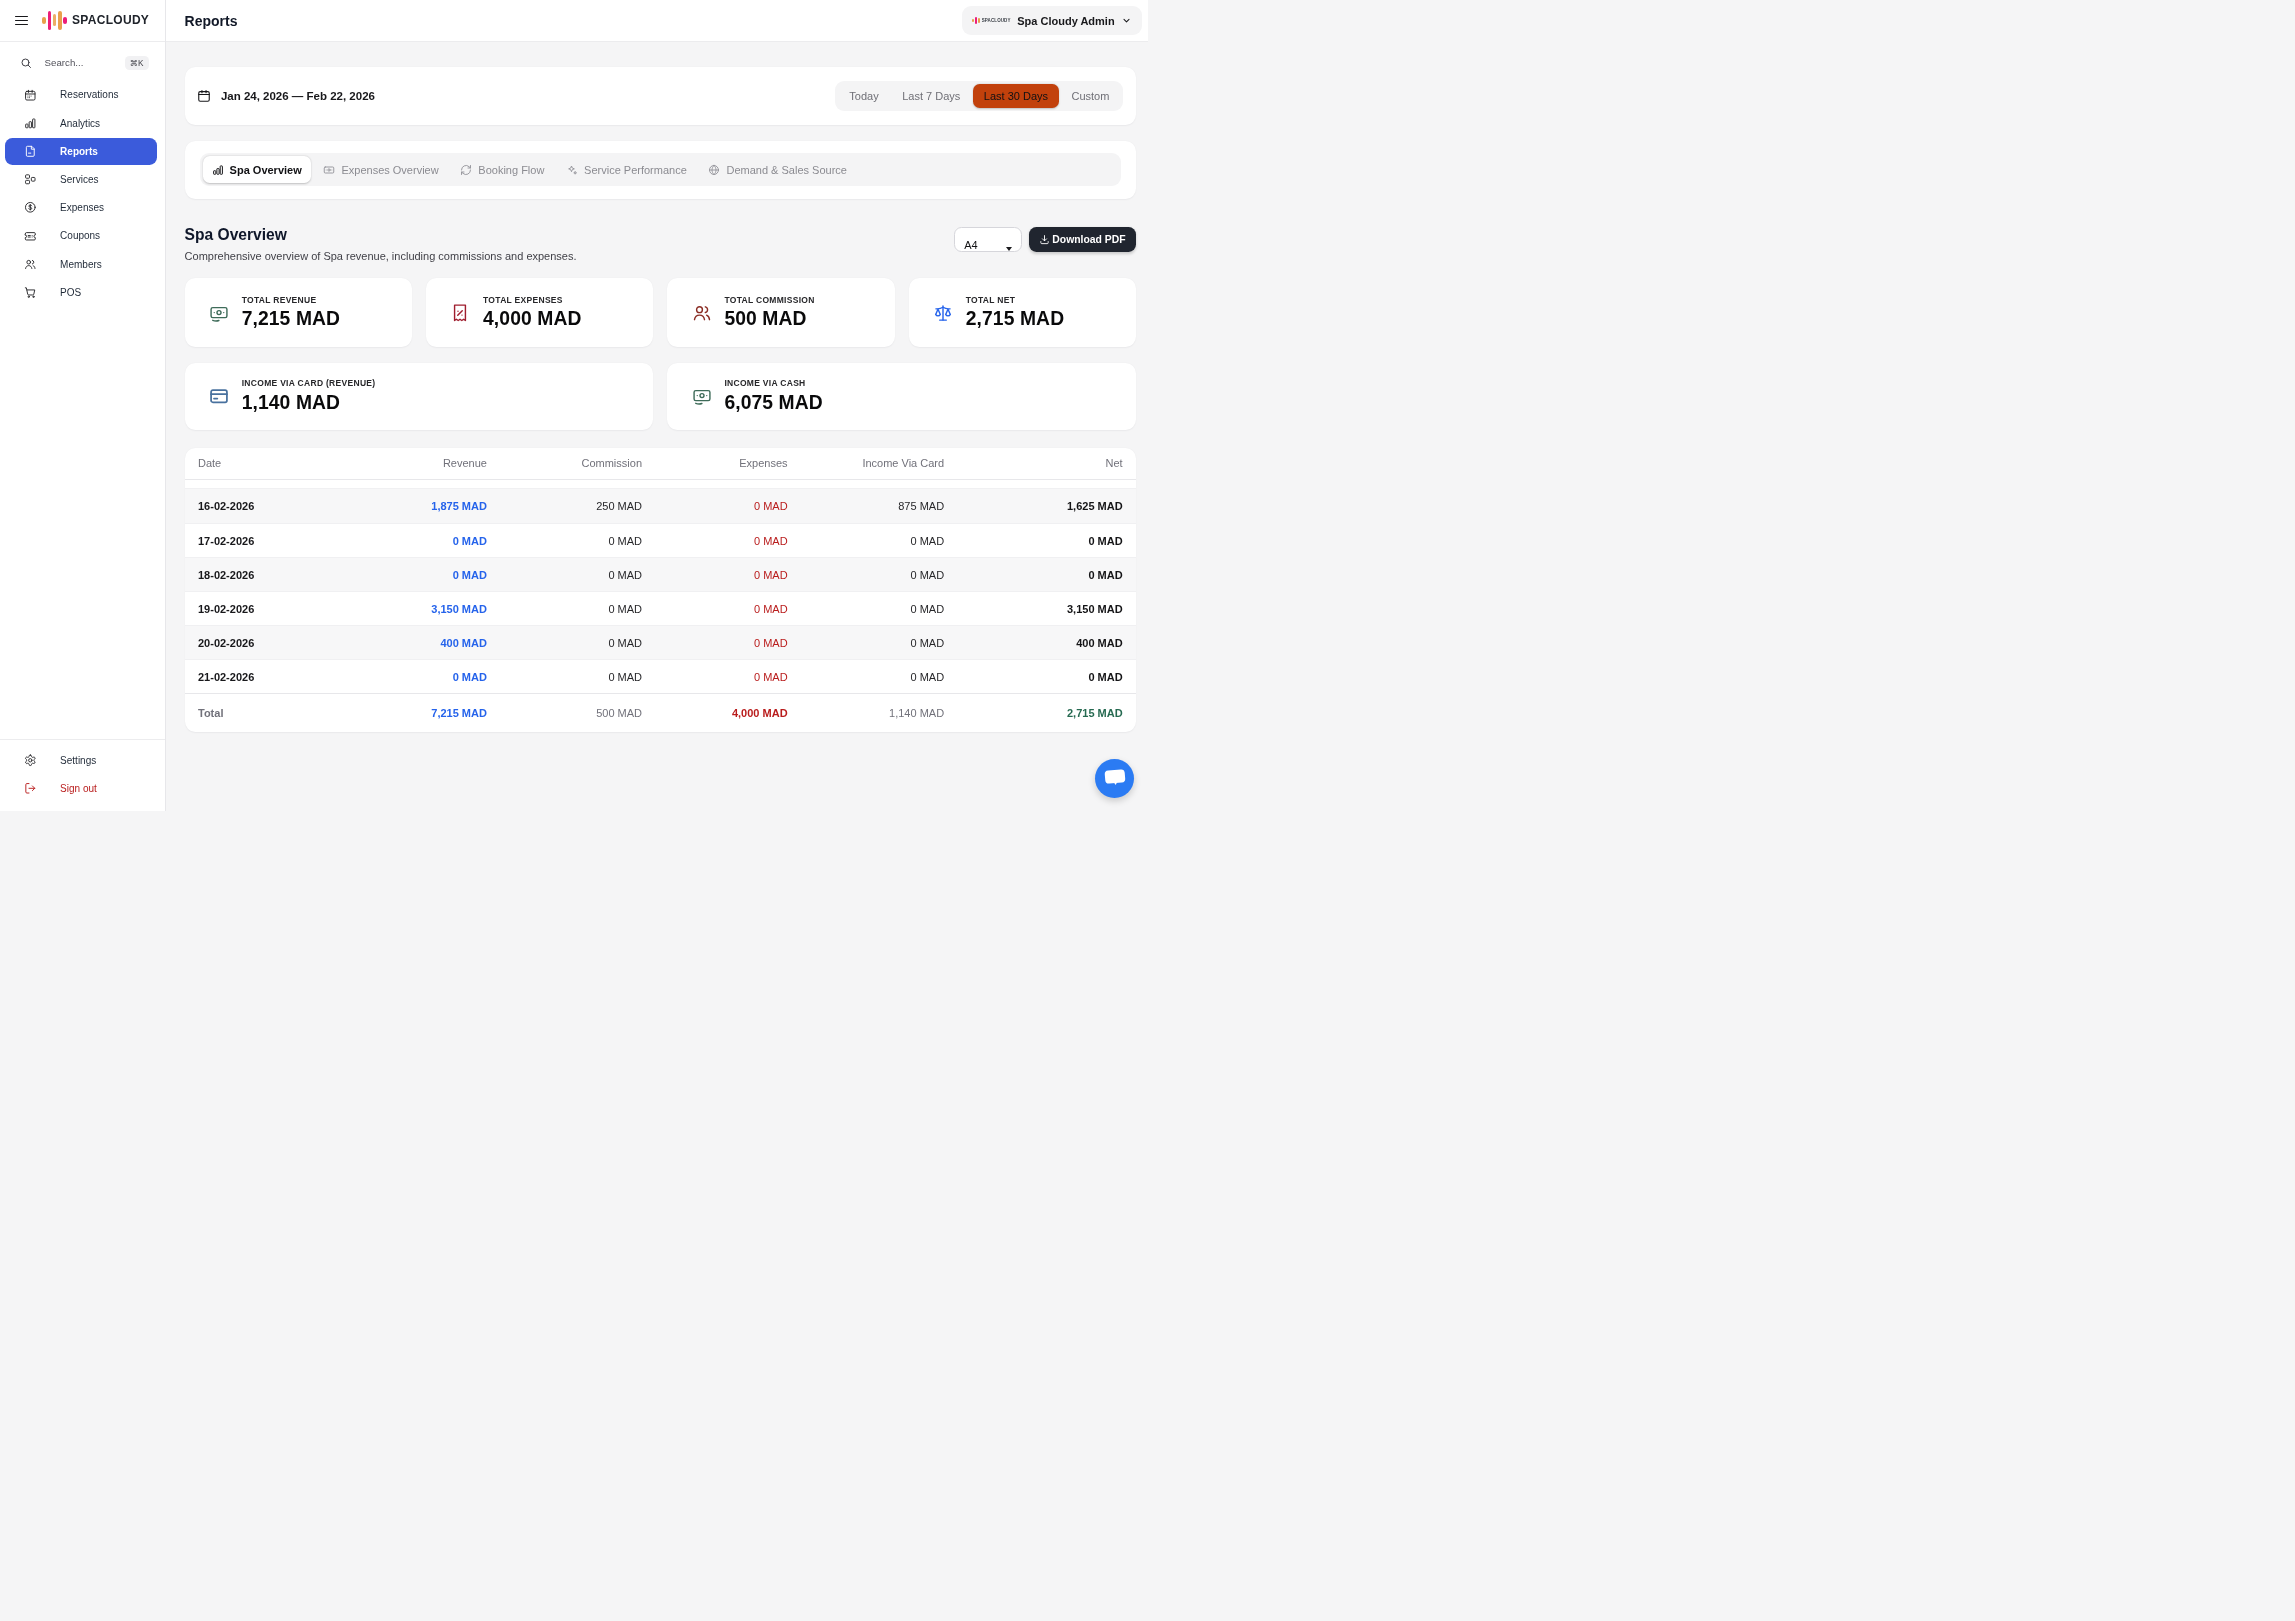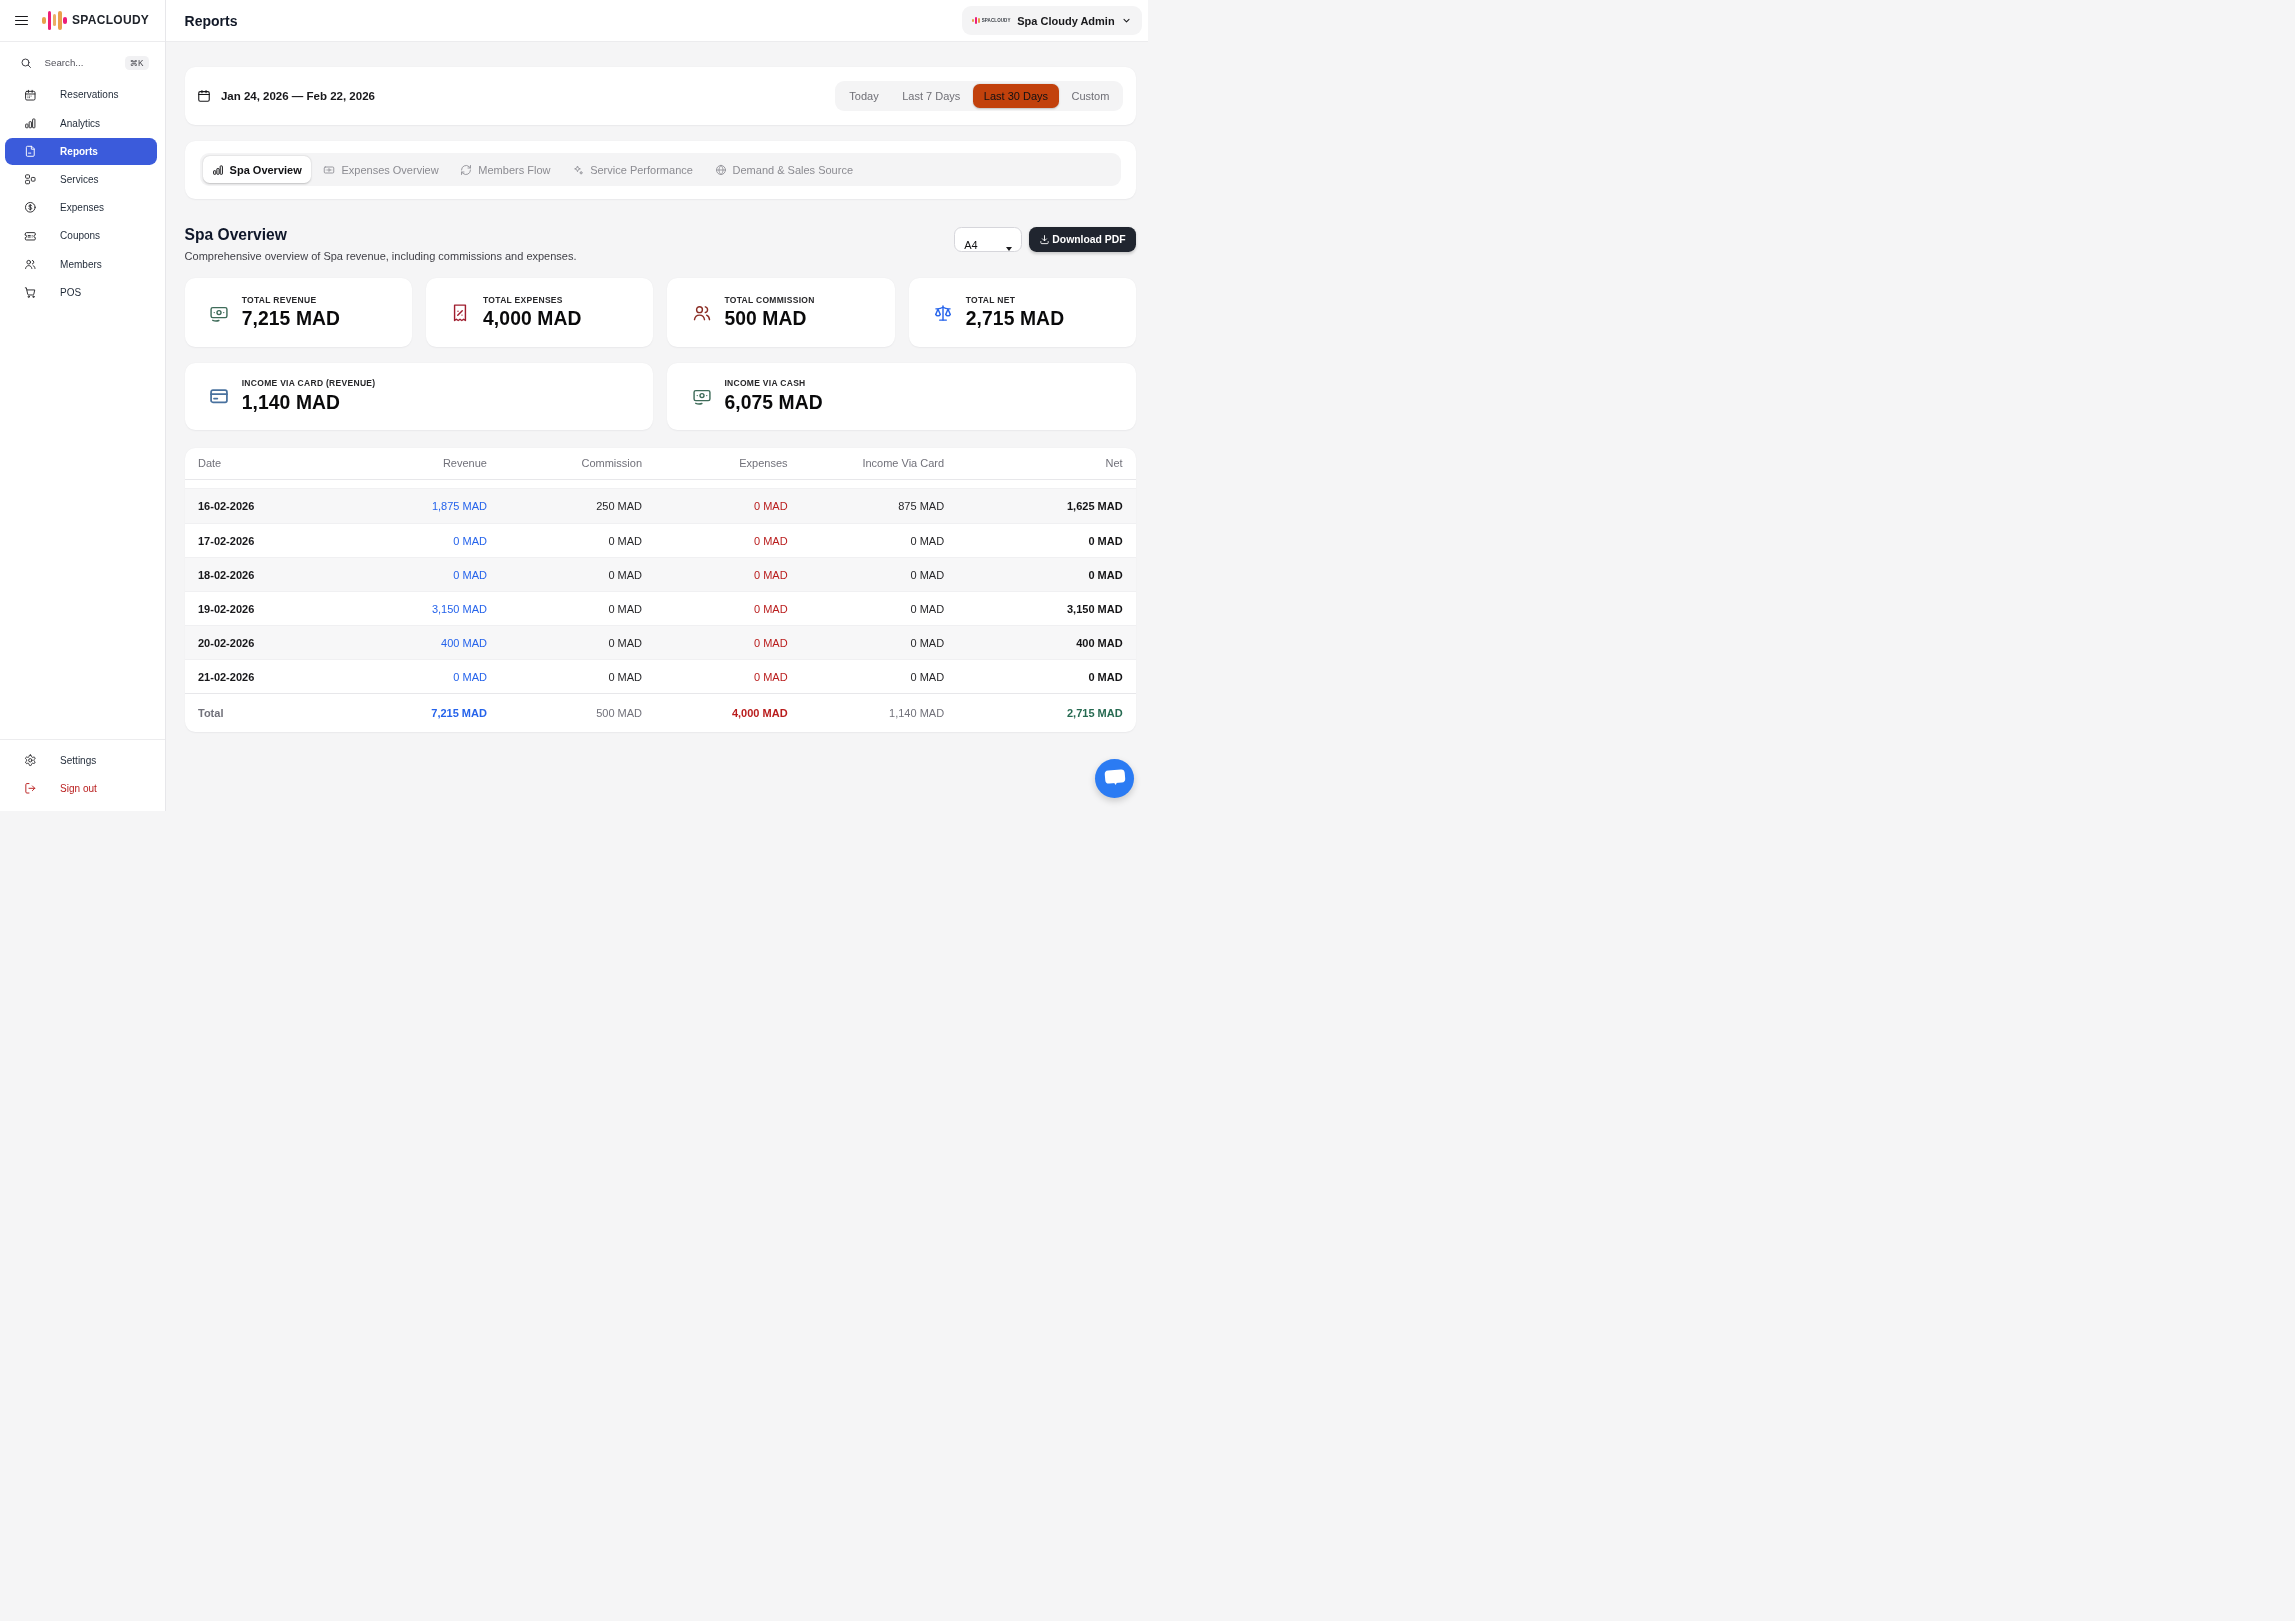--- a/index.html
+++ b/index.html
@@ -104,21 +104,21 @@
   
   .table-card { margin-top:18px; overflow:hidden; padding:0; }
   .trow { display:grid; grid-template-columns:190fr 205fr 212fr 199fr 214fr 244fr; align-items:center; padding:0 13.4px; }
   .thead { height:32px; color:#71717a; font-size:11px; border-bottom:0.7px solid #e7e7ea; }
   .sliver { height:9.7px; background:#fff; border-bottom:0.7px solid #f0f0f2; }
   .drow { height:34px; font-size:11px; }
   .drow.zebra { background:#f7f7f8; }
   .drow + .drow { border-top:0.7px solid #f0f0f2; }
   .cell-r { text-align:right; }
   .c-date { font-weight:600; color:#18181b; }
-  .c-rev { color:#2563eb; }
+  .c-rev { color:#2563eb;font-weight:bold; }
   .c-com { color:#27272a; }
   .c-exp { color:#b91c1c; }
   .c-inc { color:#27272a; }
   .c-net { color:#141416; font-weight:700; }
   .total-row { height:39px; border-top:0.7px solid #e7e7ea; font-size:11px; }
   .t-label { color:#71717a;font-weight:bold; }
   .t-rev { color:#2563eb; font-weight:700; }
   .t-com { color:#71717a; }
   .t-exp { color:#b91c1c; font-weight:700; }
   .t-inc { color:#71717a; }
@@ -333,21 +333,21 @@
         </button>
         <button class="tab">
           <span class="t-ic">
             <svg class="ic" width="12" height="12" viewBox="0 0 24 24" fill="none" stroke="currentColor" stroke-width="1.9" stroke-linecap="round" stroke-linejoin="round">
                 <path d="M3 12a9 9 0 0 1 15-6.7L21 8"></path>
                 <path d="M21 3v5h-5"></path>
                 <path d="M21 12a9 9 0 0 1-15 6.7L3 16"></path>
                 <path d="M3 21v-5h5"></path>
               </svg>
           </span>
-          <span>Members Flow</span>
+          <span>Booking Flow</span>
         </button>
         <button class="tab">
           <span class="t-ic">
             <svg class="ic" width="12" height="12" viewBox="0 0 24 24" fill="none" stroke="currentColor" stroke-width="1.9" stroke-linejoin="round">
                 <path d="M11 4l1.6 4.1 4.1 1.6-4.1 1.6L11 15.4 9.4 11.3 5.3 9.7l4.1-1.6z"></path>
                 <path d="M18.3 14.8l.8 2 2 .8-2 .8-.8 2-.8-2-2-.8 2-.8z"></path>
                 <path d="M6 17.5v.01"></path>
               </svg>
           </span>
           <span>Service Performance</span>

